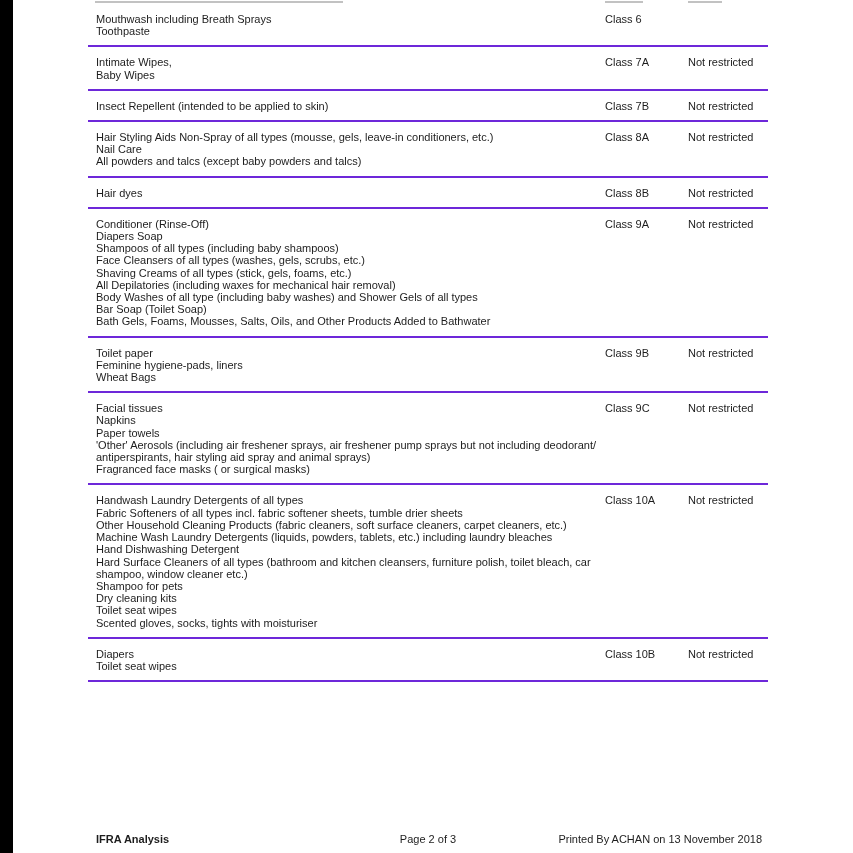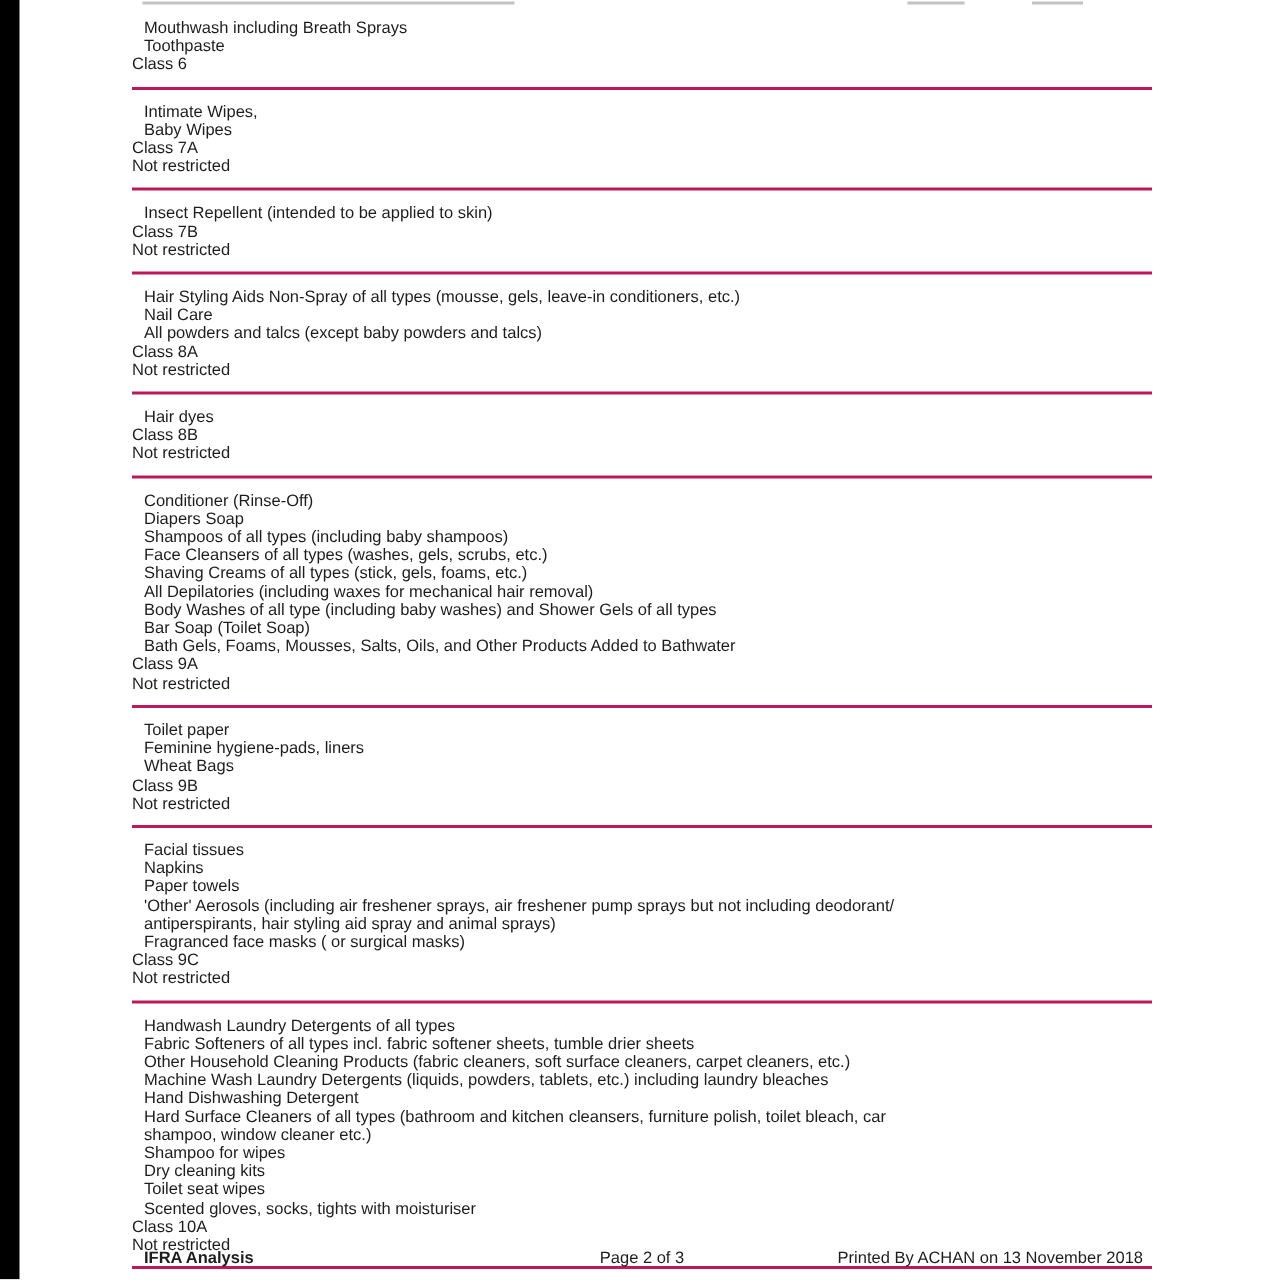--- a/index.html
+++ b/index.html
@@ -29,22 +29,21 @@
 
   .ifra-table {
     position: absolute;
     left: 88px; top: 4px;
     width: 680px;
   }
   .row {
     display: flex;
     align-items: flex-start;
     padding: 9px 0 8px 0;
-    border-bottom: 2px solid #be185d;
-    flex-direction: column;
+    border-bottom: 2px solid #6d28d9;
   }
   .col-products {
     width: 517px;
     padding-left: 8px;
     box-sizing: border-box;
     flex: none;
   }
   .product-line { white-space: normal; }
   .col-class { width: 83px; flex: none; }
   .col-restriction { flex: 1; }
@@ -154,21 +153,21 @@
     </div>
 
     <div class="row">
       <div class="col-products">
           <div class="product-line">Handwash Laundry Detergents of all types</div>
           <div class="product-line">Fabric Softeners of all types incl. fabric softener sheets, tumble drier sheets</div>
           <div class="product-line">Other Household Cleaning Products (fabric cleaners, soft surface cleaners, carpet cleaners, etc.)</div>
           <div class="product-line">Machine Wash Laundry Detergents (liquids, powders, tablets, etc.) including laundry bleaches</div>
           <div class="product-line">Hand Dishwashing Detergent</div>
           <div class="product-line">Hard Surface Cleaners of all types (bathroom and kitchen cleansers, furniture polish, toilet bleach, car shampoo, window cleaner etc.)</div>
-          <div class="product-line">Shampoo for wipes</div>
+          <div class="product-line">Shampoo for pets</div>
           <div class="product-line">Dry cleaning kits</div>
           <div class="product-line">Toilet seat wipes</div>
           <div class="product-line">Scented gloves, socks, tights with moisturiser</div>
         </div>
       <div class="col-class">Class 10A</div>
       <div class="col-restriction">Not restricted</div>
     </div>
 
     <div class="row">
       <div class="col-products">

